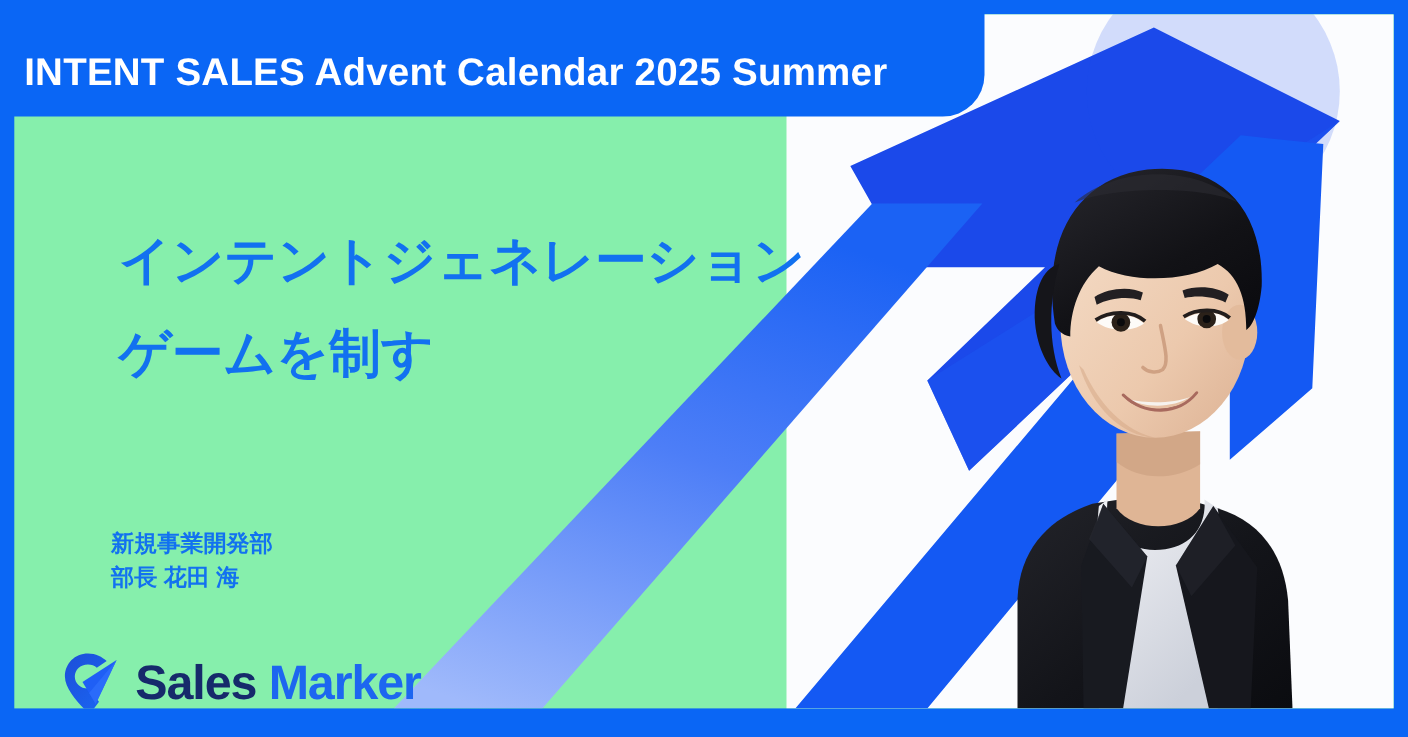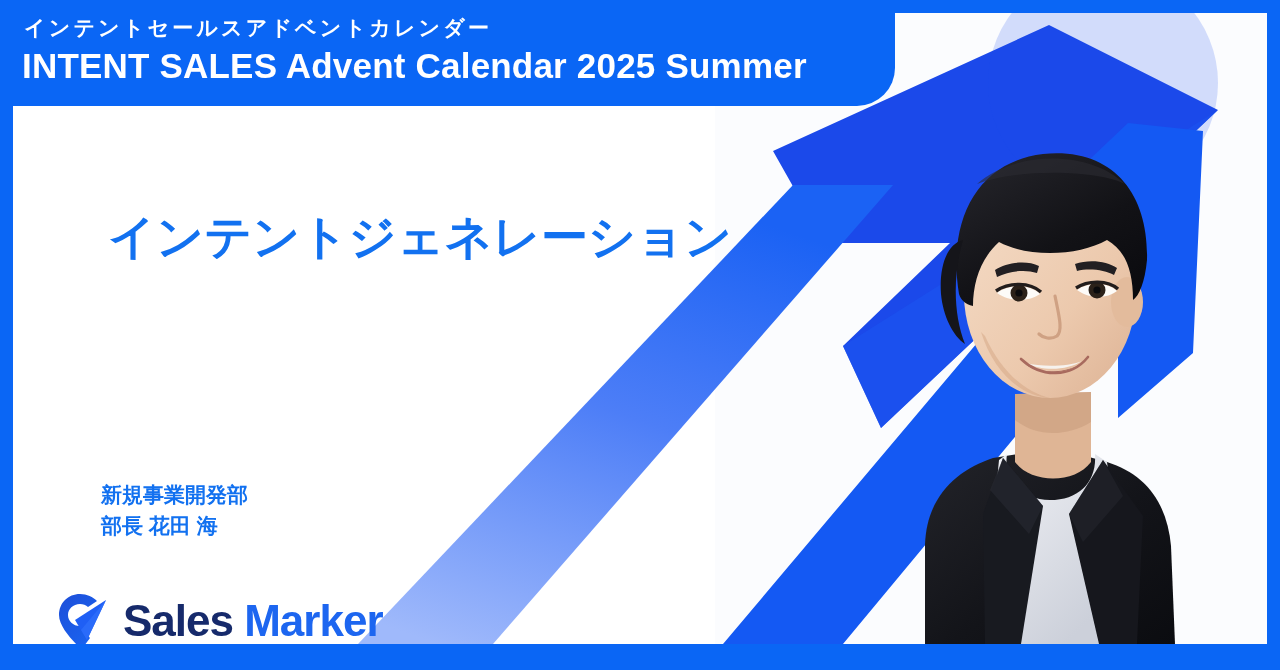--- a/index.html
+++ b/index.html
@@ -19,21 +19,21 @@
     background: #0a66f5;   
   }
 
   
   .canvas {
     position: absolute;
     left: 13px;
     top: 13px;
     width: 1254px;
     height: 631px;
-    background: #ffffff;
+    background: #86efac;
     overflow: hidden;
   }
 
   
   .tone-band {
     position: absolute;
     left: 702px;
     top: 0;
     width: 552px;
     height: 631px;
@@ -259,20 +259,21 @@
         <path d="M 216,318 C 232,332 262,332 278,316 C 266,330 228,332 216,318 Z" fill="#9e5f56"></path>
         <path d="M 219,319 C 234,327 260,327 275,317 C 260,323 234,323 219,319 Z" fill="#f6f2ee"></path>
         <path d="M 214,315 C 234,334 264,334 281,313" stroke="#a86a5e" stroke-width="2.6" fill="none" stroke-linecap="round"></path>
 
         <path d="M 174,288 C 186,326 212,352 243,354 C 216,348 192,324 178,292 Z" fill="#d3a584" opacity="0.5"></path>
       </g>
     </svg>
 
     <div class="headline">
       <div>インテントジェネレーション</div>
+      <div>ゲームを制す</div>
     </div>
 
     <div class="speaker">
       <div>新規事業開発部</div>
       <div>部長 花田 海</div>
     </div>
 
     <div class="logo">
       <svg class="logo-mark" viewBox="0 0 52 56">
         <defs>
@@ -288,17 +289,16 @@
         <path d="M 49,7 L 30,47 L 24,37 Z" fill="#2d6dfa" opacity="0.85"></path>
       </svg>
       <div class="logo-word">
         <span class="w1">Sales</span><span class="w2"> Marker</span>
       </div>
     </div>
 
   </div>
 
   <div class="header-banner">
-    <div class="header-kicker">インテントセールスアドベントカレンダー</div>
     <div class="header-title">INTENT SALES Advent Calendar 2025 Summer</div>
   </div>
 
 </div>
 
 </body></html>

